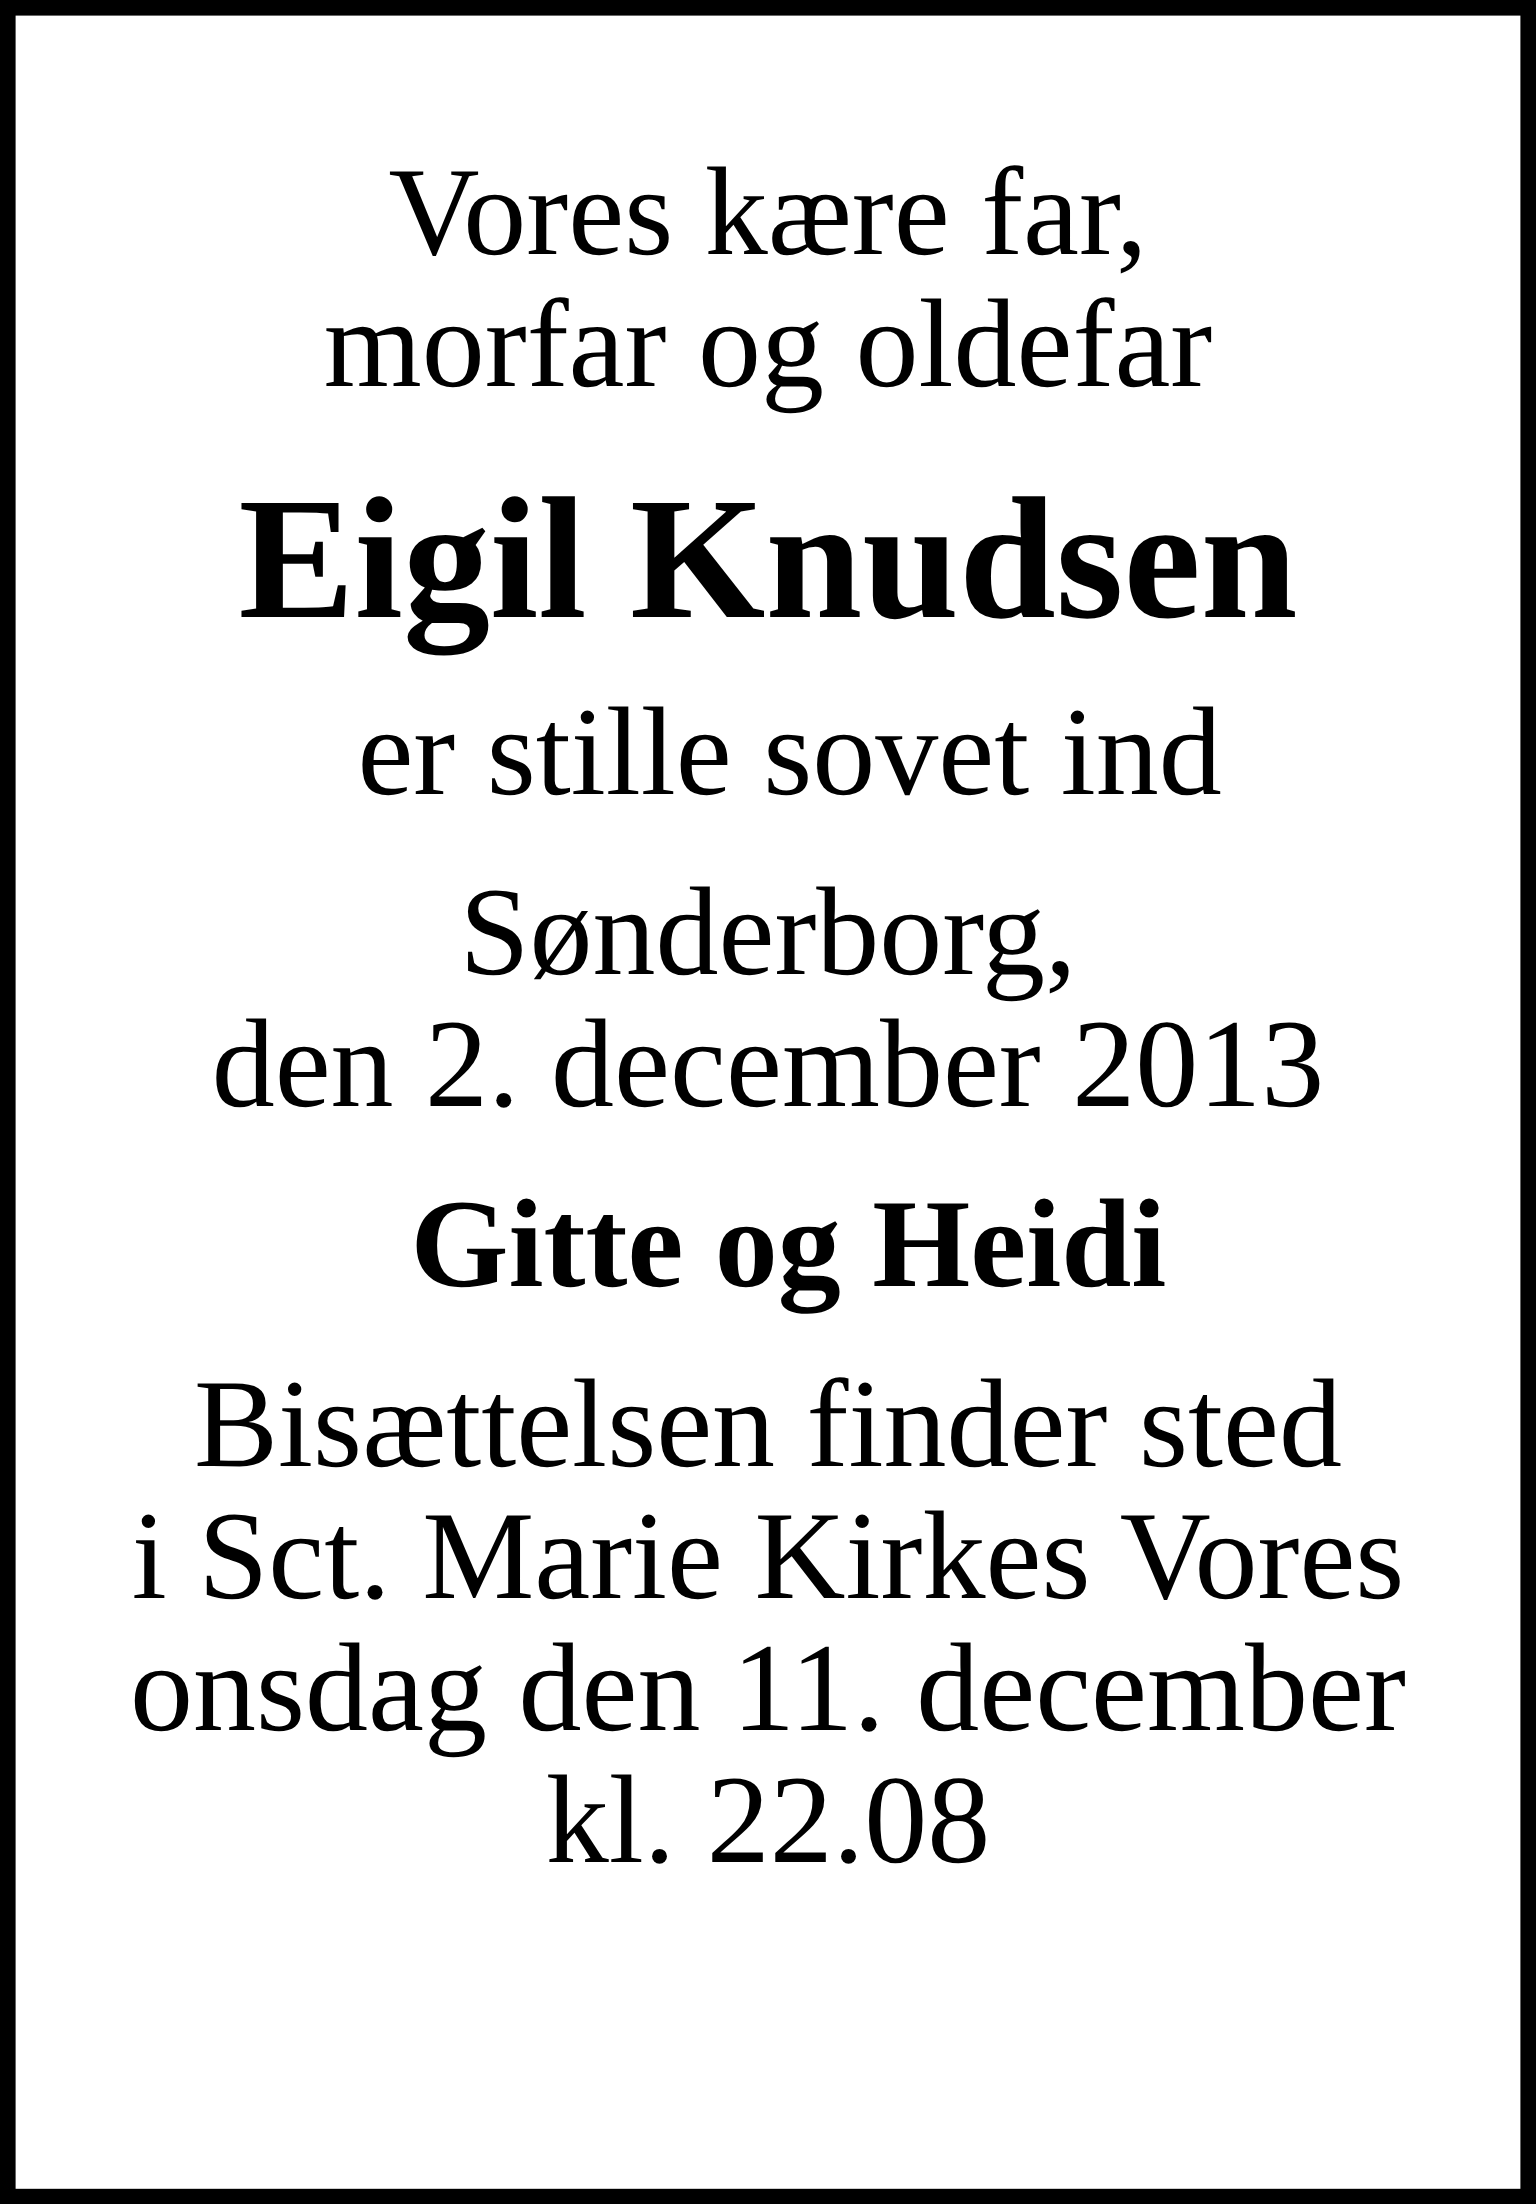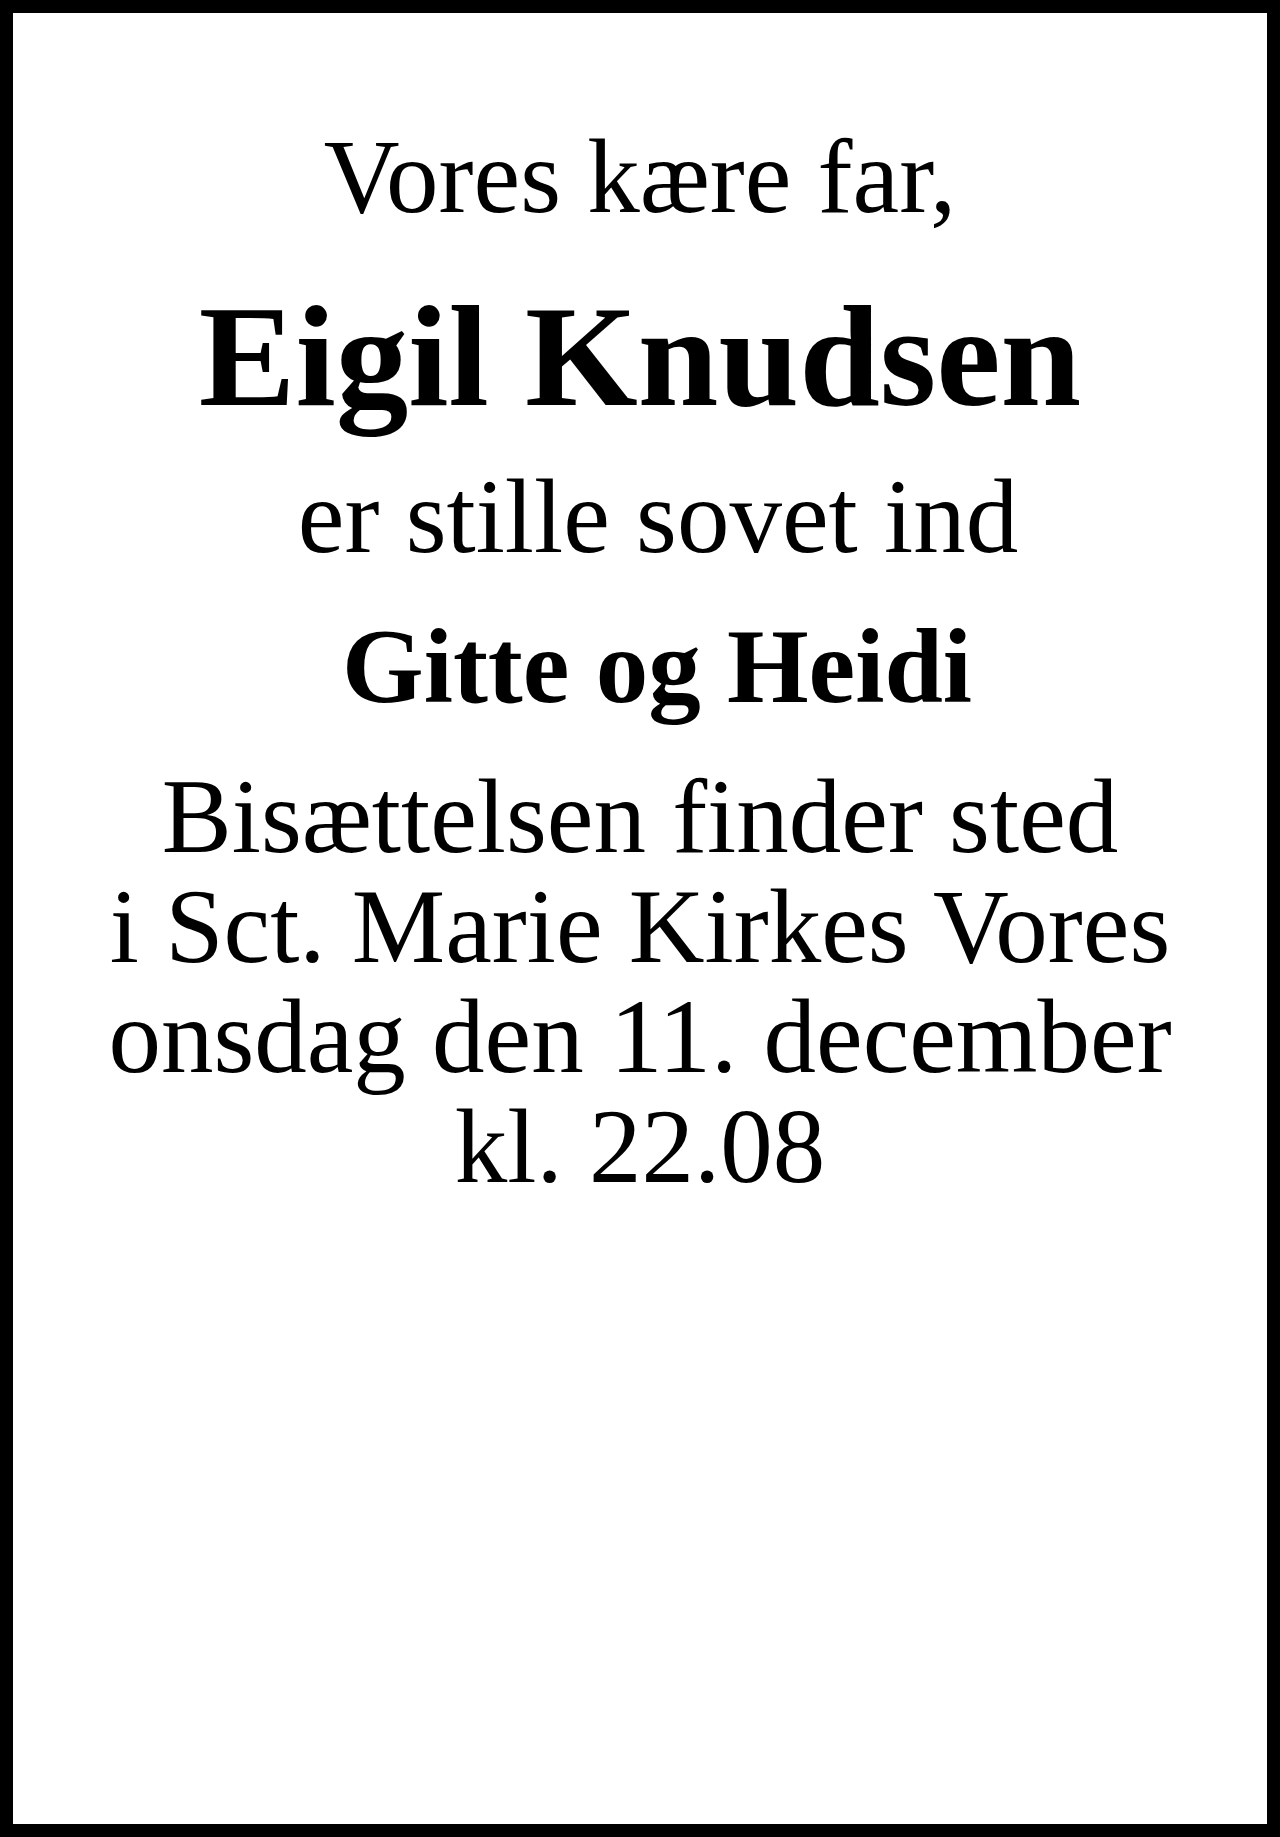--- a/index.html
+++ b/index.html
@@ -60,28 +60,33 @@
     margin-top: 40px;
   }
 </style>
 </head>
 <body>
 
 <div class="card">
 
   <div class="para intro">
     <div class="line">Vores kære far,</div>
+    <div class="line">morfar og oldefar</div>
   </div>
 
   <h1 class="name">Eigil Knudsen</h1>
 
   <div class="para statement">
     <div class="line">er stille sovet ind</div>
   </div>
 
+  <div class="para place-date">
+    <div class="line">Sønderborg,</div>
+    <div class="line">den 2. december 2013</div>
+  </div>
 
   <div class="para mourners bold">
     <div class="line">Gitte og Heidi</div>
   </div>
 
   <div class="para ceremony">
     <div class="line">Bisættelsen finder sted</div>
     <div class="line">i Sct. Marie Kirkes Vores</div>
     <div class="line">onsdag den 11. december</div>
     <div class="line">kl. 22.08</div>

